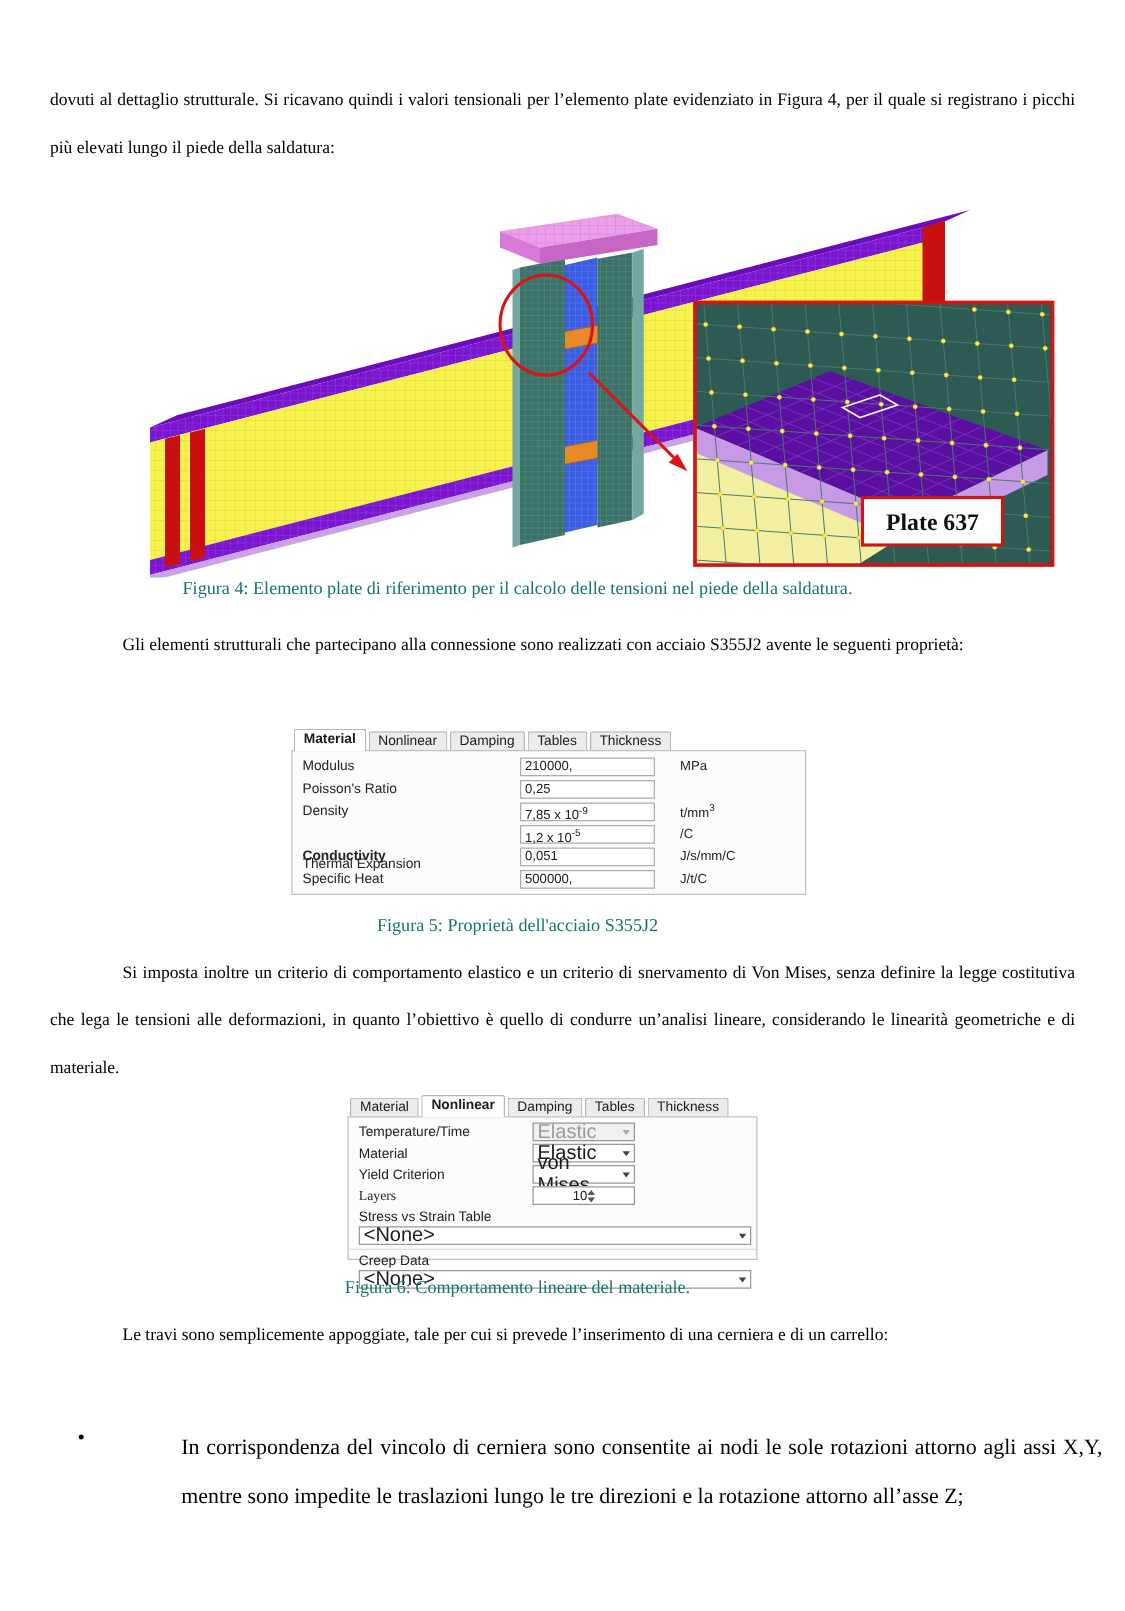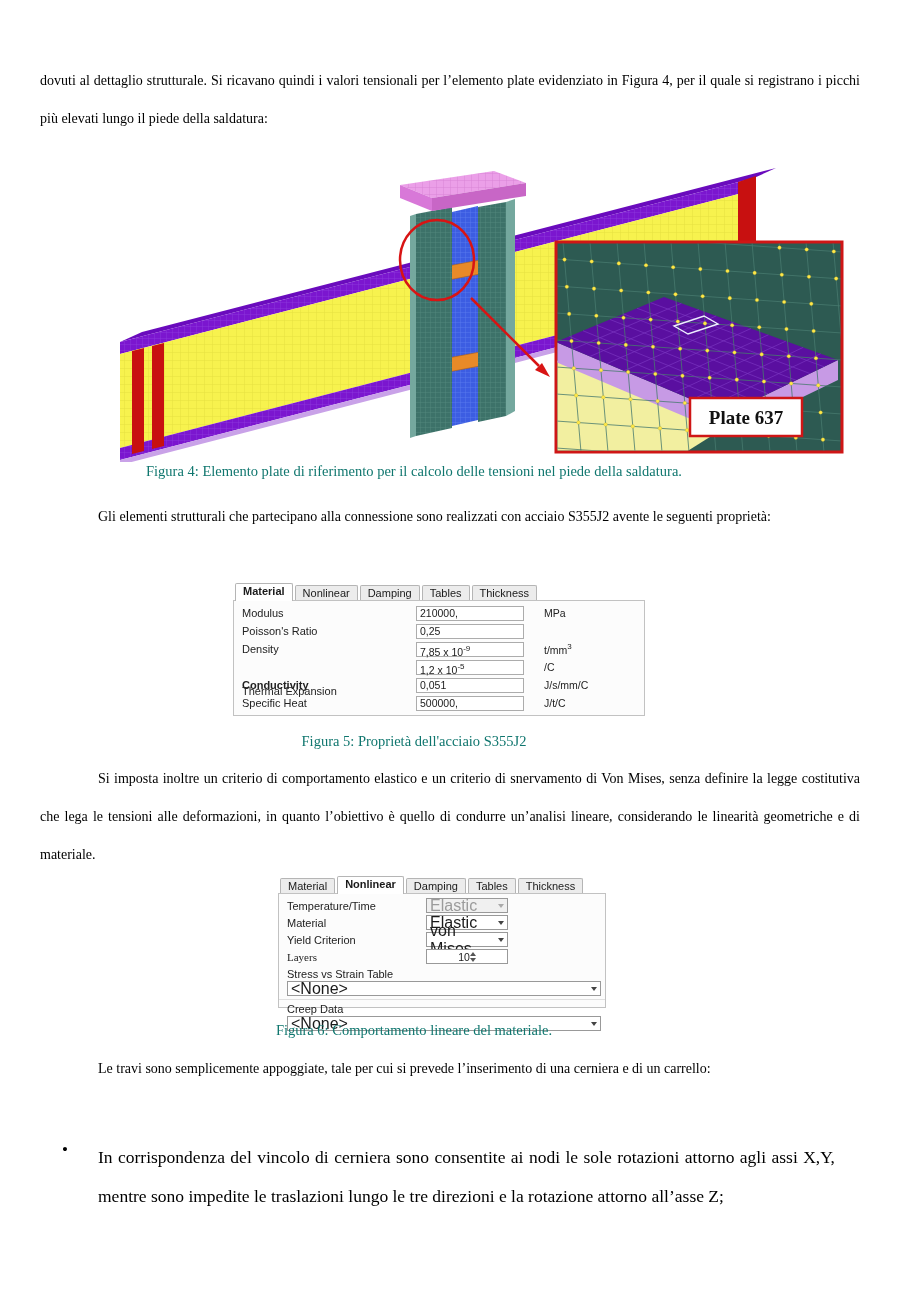--- a/index.html
+++ b/index.html
@@ -339,15 +339,15 @@
           </span>
       </div>
     </div>
   </div>
 
   <div class="caption" style="top:1022px;">Figura 6: Comportamento lineare del materiale.</div>
 
   <div class="para indent" style="top:1050px;">Le travi sono semplicemente appoggiate, tale per cui si prevede l’inserimento di una cerniera e di un carrello:</div>
 
   <div class="bullet-dot" style="top:1140px;">•</div>
-  <div class="bullet-text" style="top:1138px;">In corrispondenza del vincolo di cerniera sono consentite ai nodi le sole rotazioni attorno agli assi X,Y, mentre sono impedite le traslazioni lungo le tre direzioni e la rotazione attorno all’asse Z;</div>
+  <div class="bullet-text" style="top:1138px;margin-left:47px;">In corrispondenza del vincolo di cerniera sono consentite ai nodi le sole rotazioni attorno agli assi X,Y, mentre sono impedite le traslazioni lungo le tre direzioni e la rotazione attorno all’asse Z;</div>
 
 </div>
 
 </body></html>

